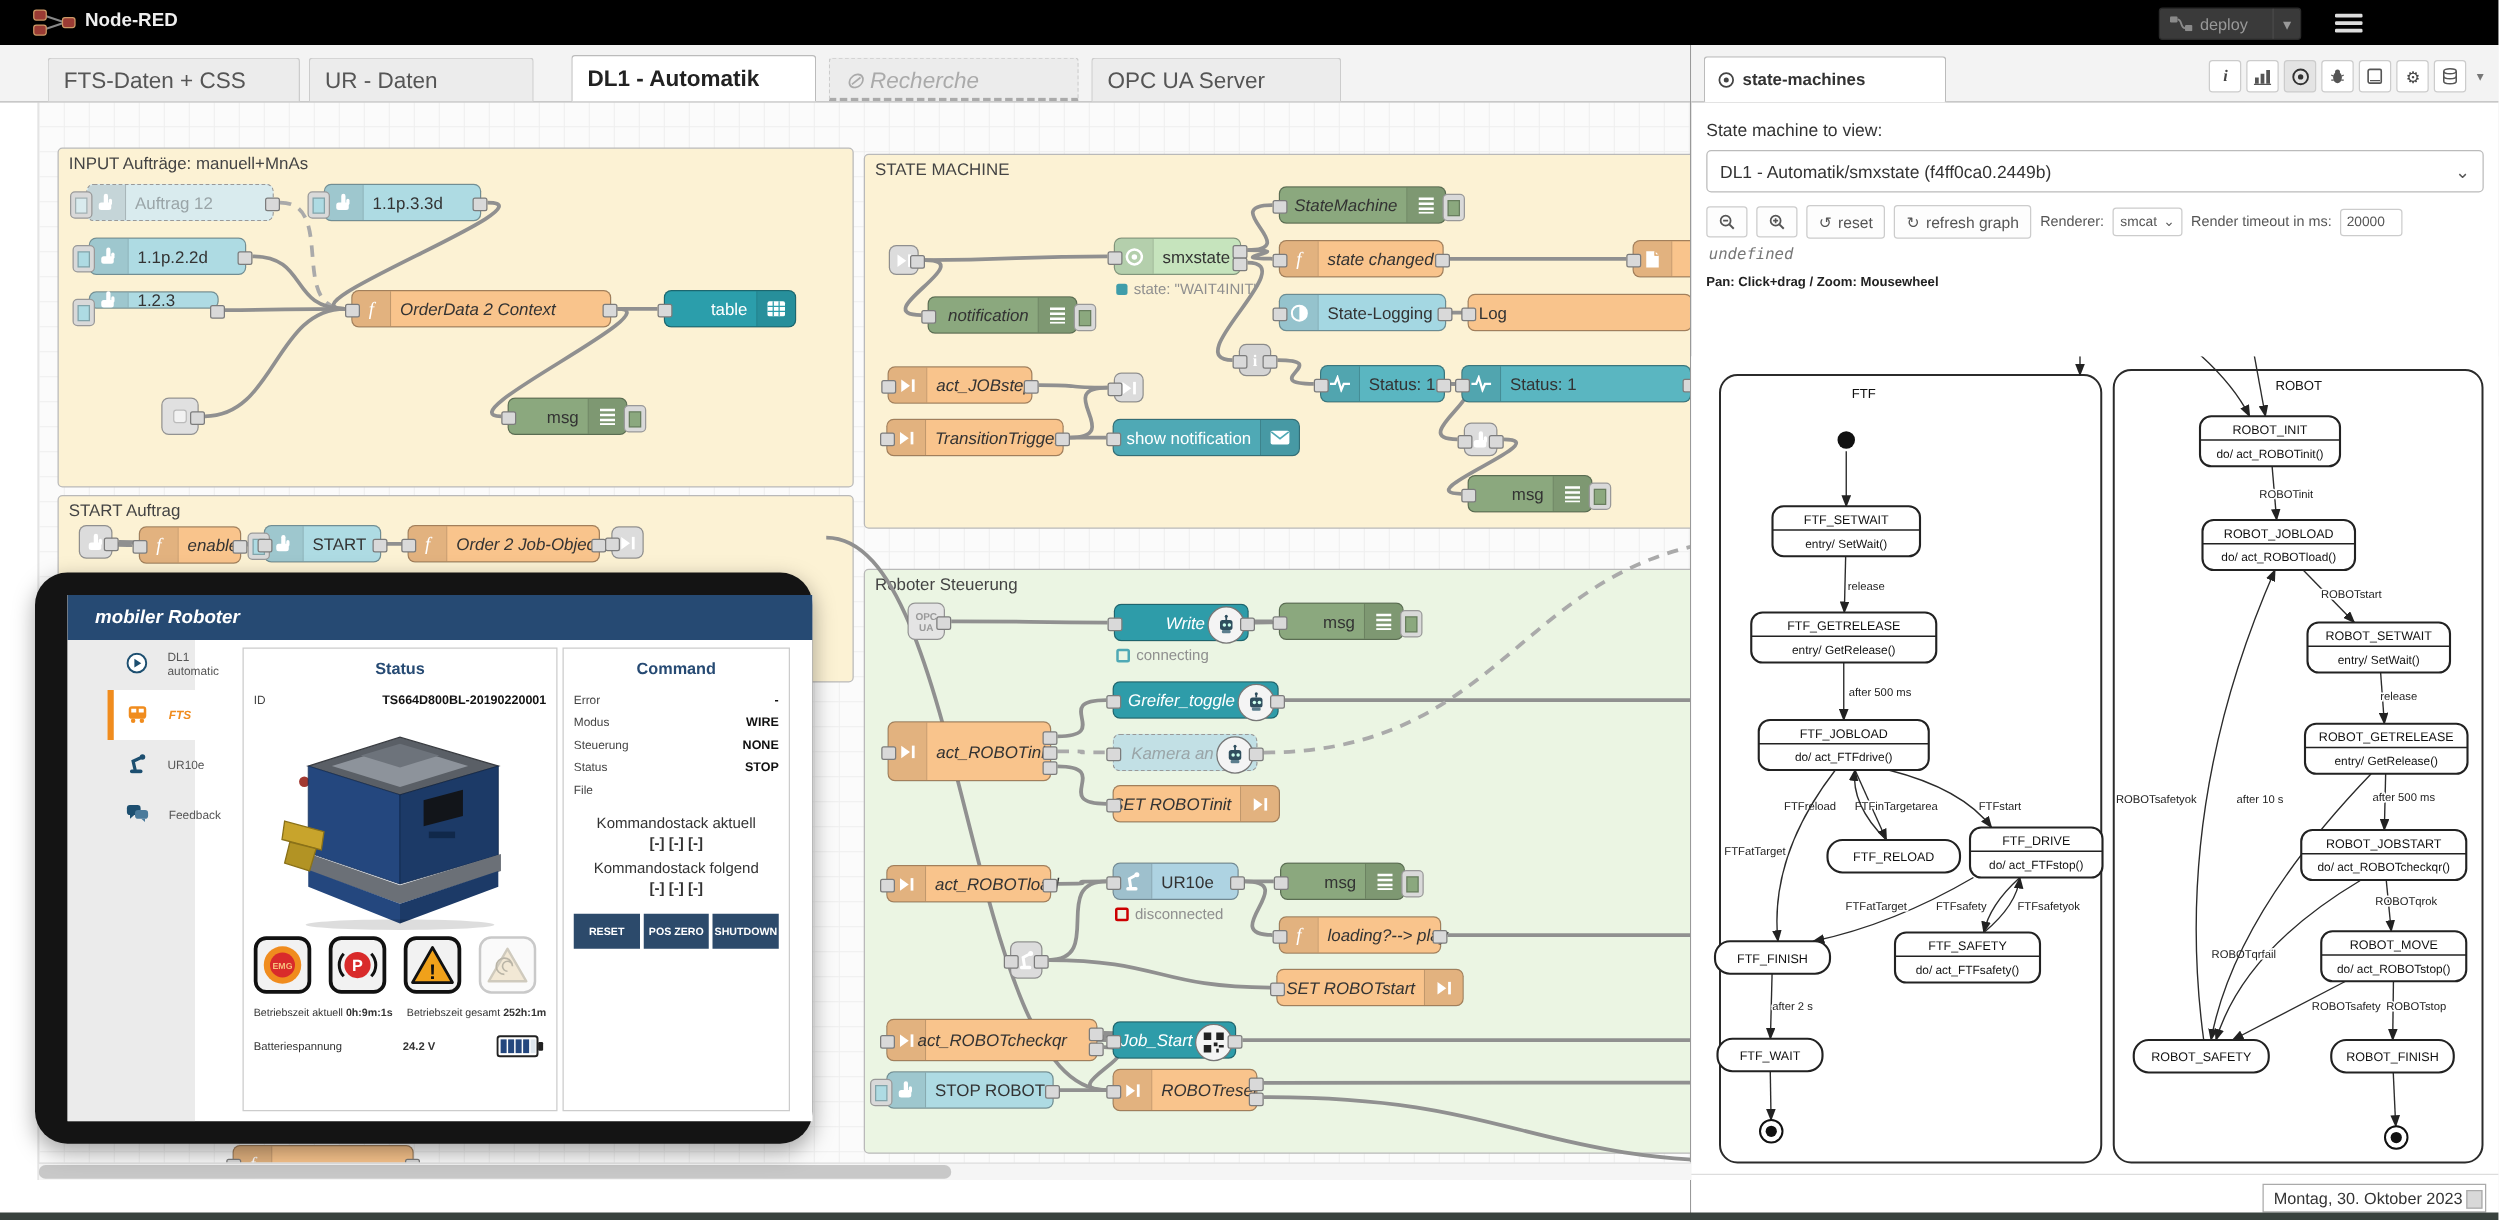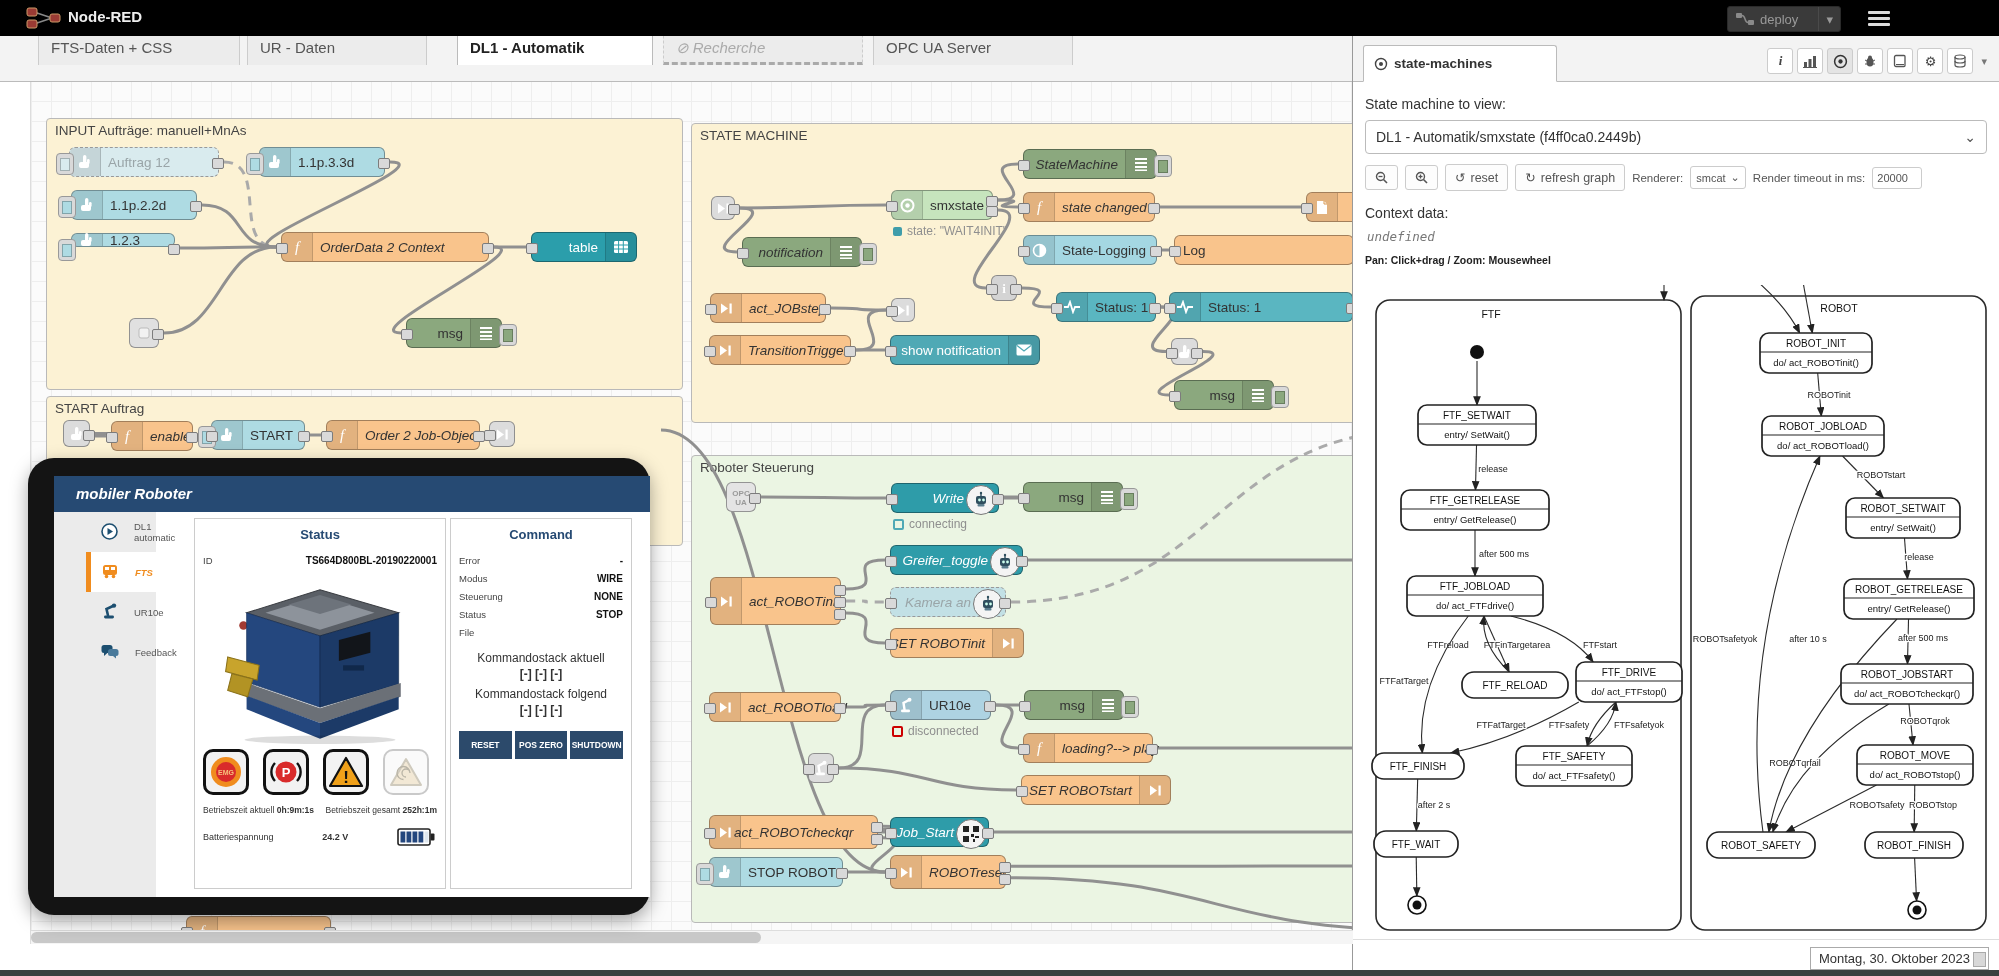--- a/index.html
+++ b/index.html
@@ -10,21 +10,21 @@
   #logo{position:absolute;left:26px;top:6px;width:36px;height:24px;}
   #hdr-title{position:absolute;left:68px;top:8px;color:#eee;font-size:15px;font-weight:bold;}
   #deploy{position:absolute;left:1727px;top:6px;width:112px;height:24px;background:#3a3a3a;border:1px solid #2a2a2a;border-radius:3px;color:#999;font-size:13px;display:flex;align-items:center;}
   #deploy .dep-ico{margin:0 6px 0 8px;}
   #deploy .caret{margin-left:auto;border-left:1px solid #4a4a4a;align-self:stretch;display:flex;align-items:center;padding:0 7px;}
   #burger{position:absolute;left:1866px;top:8px;width:26px;height:20px;cursor:pointer;}
   #burger div{height:3px;background:#ddd;margin:3px 2px;border-radius:1px;}
 
   
   #tabbar{position:absolute;left:0;top:36px;width:1352px;height:45px;background:#f3f3f3;border-bottom:1px solid #bbb;z-index:5;}
-  .tab{position:absolute;bottom:16px;height:35px;box-sizing:border-box;border:1px solid #ccc;border-bottom:none;background:#ececec;color:#555;font-size:15px;line-height:34px;padding-left:12px;border-radius:3px 3px 0 0;}
+  .tab{position:absolute;bottom:0;height:35px;box-sizing:border-box;border:1px solid #ccc;border-bottom:none;background:#ececec;color:#555;font-size:18px;line-height:34px;padding-left:12px;border-radius:3px 3px 0 0;}
   .tab.active{background:#fff;color:#222;font-weight:bold;height:37px;line-height:37px;border-color:#bbb;}
   .tab.disabled{color:#aaa;font-style:italic;border-style:dashed;}
 
   
   #viewport{position:absolute;left:30px;top:81px;width:1322px;height:863px;overflow:hidden;background:#fbfbfb;background-image:linear-gradient(#eee 1px,transparent 1px),linear-gradient(90deg,#eee 1px,transparent 1px);background-size:20px 20px;border-left:1px solid #ddd;}
   .group{position:absolute;box-sizing:border-box;border:1px solid #b9b9b9;border-radius:4px;z-index:1;}
   .group-label{position:absolute;left:8px;top:4px;font-size:13.5px;color:#444;}
   #wires{position:absolute;left:0;top:0;z-index:2;}
   .node{position:absolute;box-sizing:border-box;height:30px;border:1px solid rgba(0,0,0,.35);border-radius:6px;z-index:3;font-size:13.5px;color:#333;cursor:pointer;}
   .node .lbl{position:absolute;top:0;bottom:0;display:flex;align-items:center;white-space:nowrap;}
@@ -1006,21 +1006,20 @@
             <span>refresh graph</span>
           </div>
         <span class="sb-small">Renderer:</span>
         <div class="mini-select">
             <span>smcat</span>
             <span>⌄</span>
           </div>
         <span class="sb-small">Render timeout in ms:</span>
         <div class="mini-input">20000</div>
       </div>
-      <div class="sb-label" style="margin-top:14px;">Context data:</div>
       <div id="ctx-val">undefined</div>
       <div id="hint" style="font-weight:bold;">Pan: Click+drag / Zoom: Mousewheel</div>
     </div>
     <div id="diagram-wrap">
       <svg id="diagram" width="647" height="681" viewBox="1352 285 647 681">
           <defs>
             <marker id="arr" markerWidth="9" markerHeight="7" refX="8" refY="3.5" orient="auto">
               <path d="M0,0 L9,3.5 L0,7 z" fill="#222"></path>
             </marker>
           </defs>

